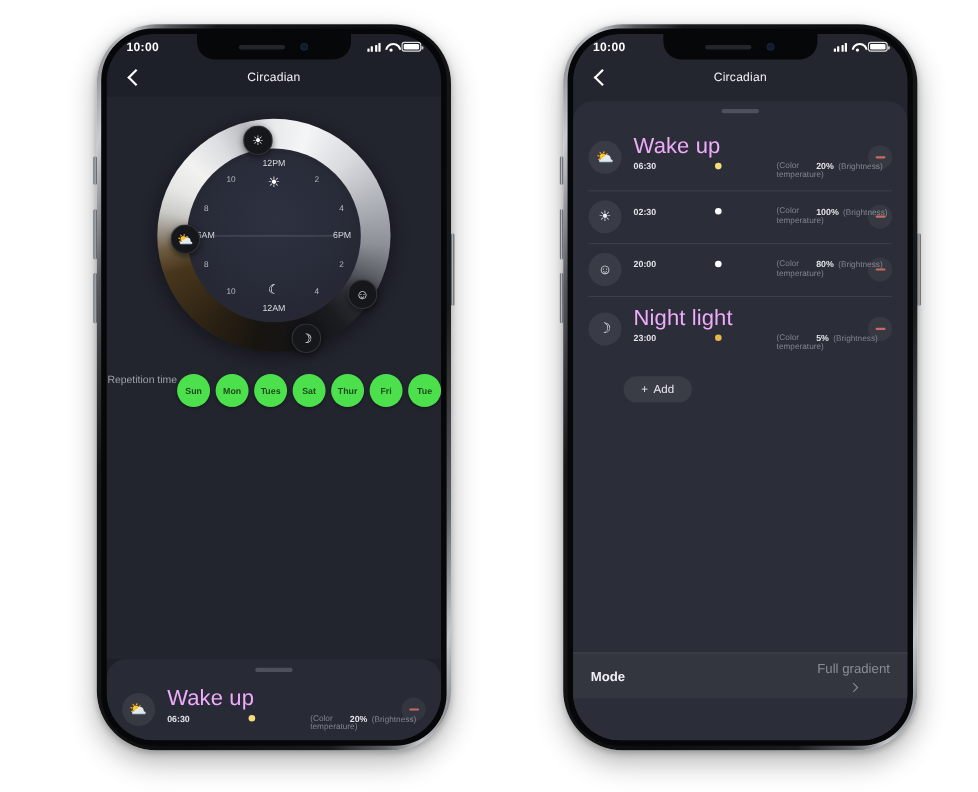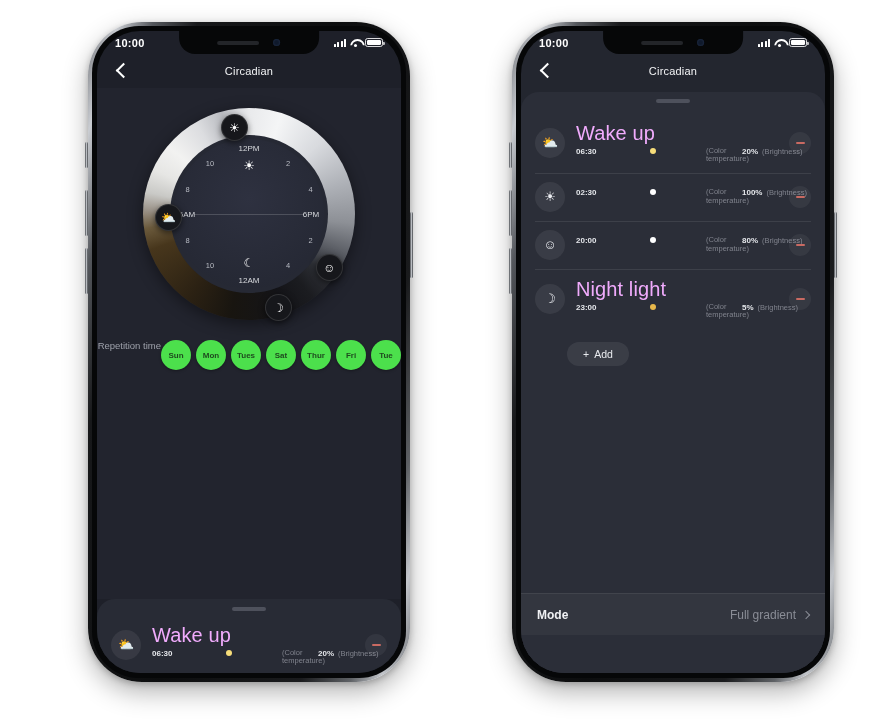--- a/index.html
+++ b/index.html
@@ -320,21 +320,21 @@
   .mode-row {
     margin-top: auto;
     height: 42px;
     display:flex; align-items:center; justify-content:space-between;
     padding: 0 16px;
     background: #33363f;
     border-top: 1px solid rgba(255,255,255,.07);
     cursor: pointer;
   }
   .mode-label { color:#f0f1f4; font-size: 12px; font-weight: bold; }
-  .mode-val { color:#8a8d96; font-size: 12px; display:flex; align-items:center; gap:7px; }
+  .mode-val { color:#8a8d96; font-size: 12px; display:flex; align-items:center; gap:7px;flex-direction:column; }
   .chev-r { width:6px;height:6px;border-right:1.6px solid #8a8d96;border-top:1.6px solid #8a8d96;transform:rotate(45deg); }
   .mode-tail { height: 38px; background:#2b2e38; }
 </style>
 </head>
 <body>
 
 <div class="stage">
 
   <div class="phone" id="phoneLeft" style="left:88px; top:22px; width:322px; height:660px;">
     <div class="btn-side btn-left" style="top:120px;width:3px;height:26px;"></div>

